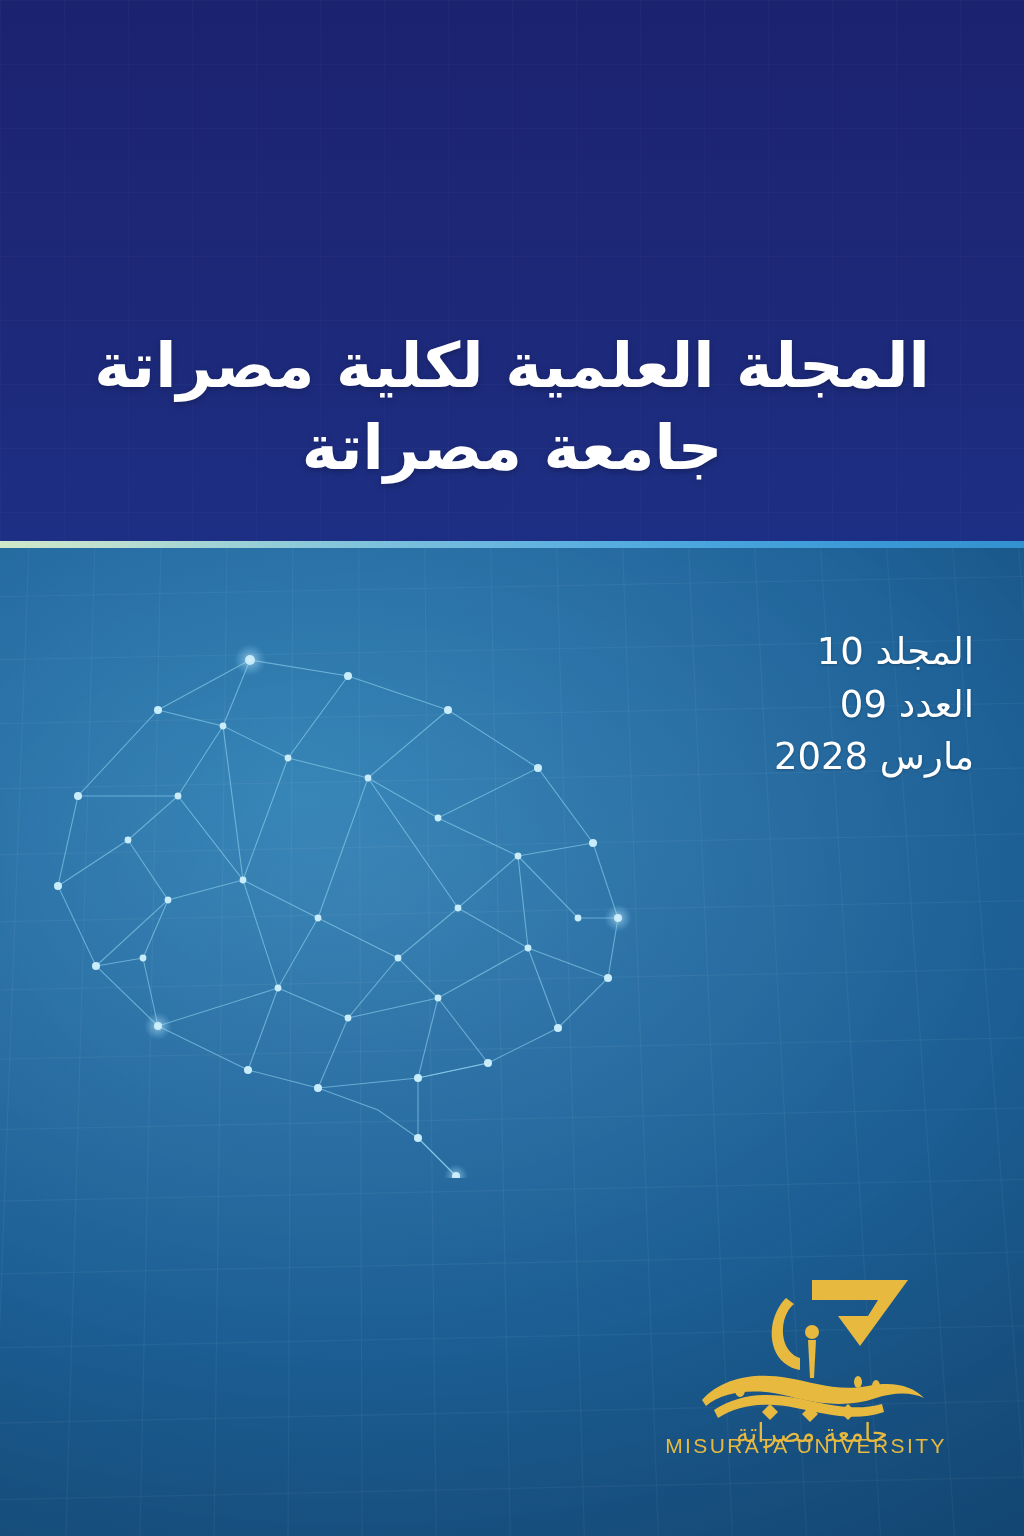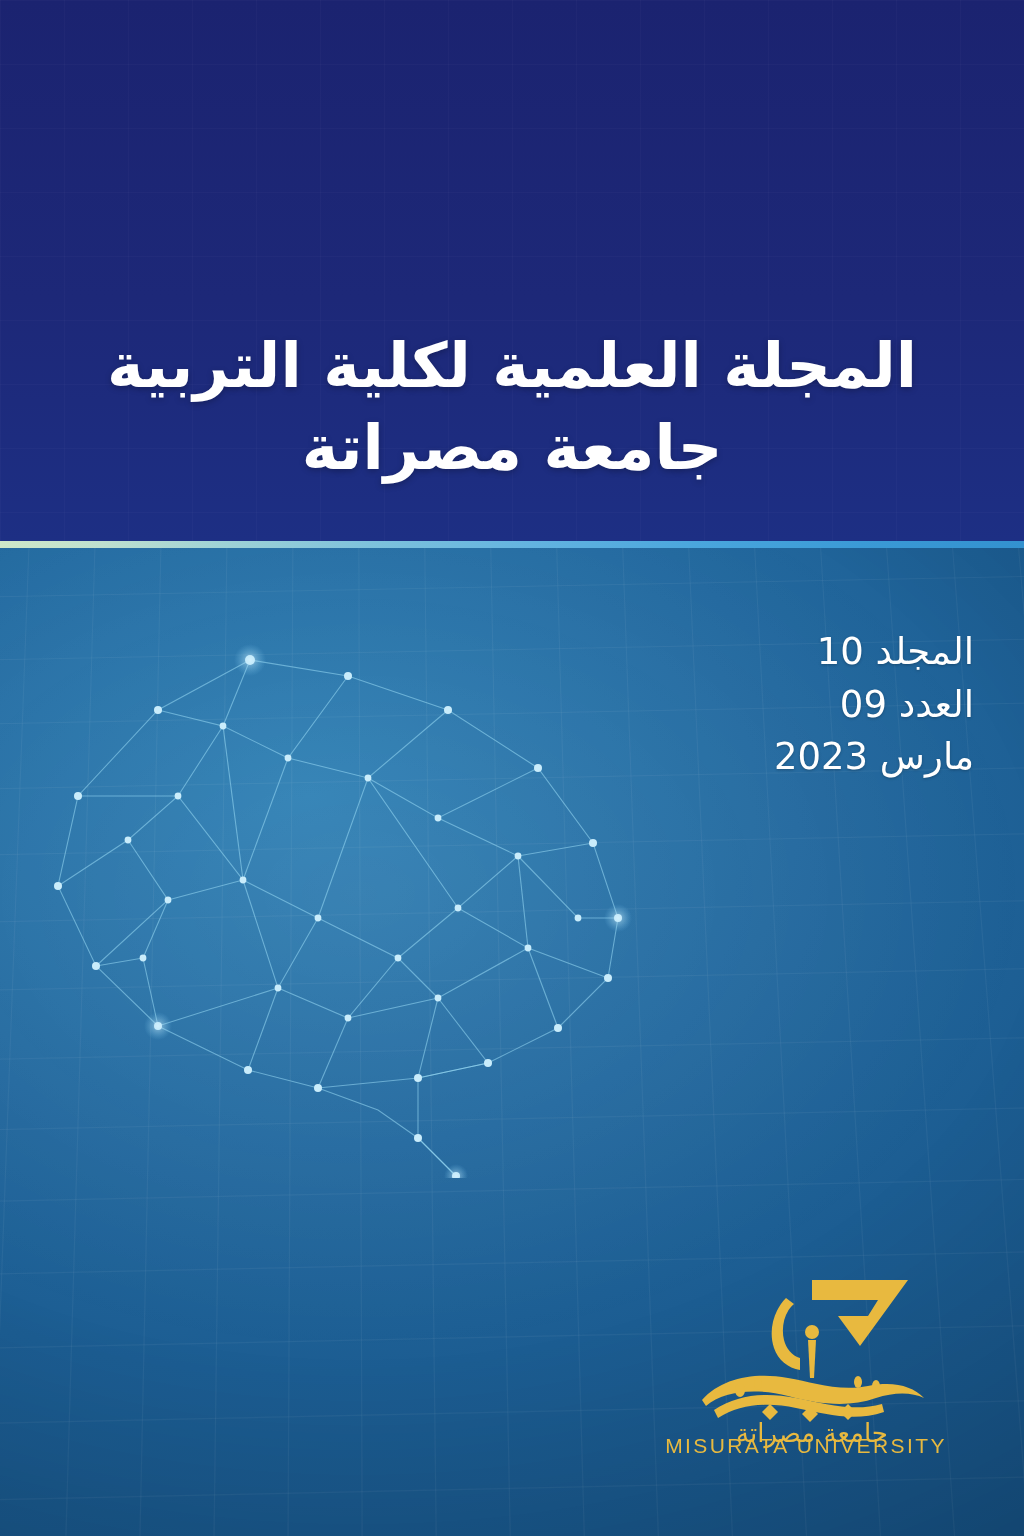--- a/index.html
+++ b/index.html
@@ -159,34 +159,34 @@
     font-family: "Liberation Sans", sans-serif;
   }
 </style>
 </head>
 <body>
 
 <div class="cover">
 
   <div class="title-band">
     <div class="title-inner">
-      <div class="journal-title-1">المجلة العلمية لكلية التربية</div>
+      <div class="journal-title-1">المجلة العلمية لكلية مصراتة</div>
       <div class="journal-title-2">جامعة مصراتة</div>
     </div>
   </div>
   <div class="band-divider"></div>
 
   <div class="lower">
     <div class="grid"></div>
     <div class="vignette"></div>
 
     <div class="issue-info">
       <div>المجلد 10</div>
       <div>العدد 09</div>
-      <div>مارس 2023</div>
+      <div>مارس 2028</div>
     </div>
 
     <div class="brain-wrap">
       <svg width="640" height="560" viewBox="0 0 640 560" xmlns="http://www.w3.org/2000/svg">
         <defs>
           <radialGradient id="nodeGlow" cx="50%" cy="50%" r="50%">
             <stop offset="0%" stop-color="#d9f3ff" stop-opacity="1"></stop>
             <stop offset="100%" stop-color="#7fd0f5" stop-opacity="0"></stop>
           </radialGradient>
         </defs>

